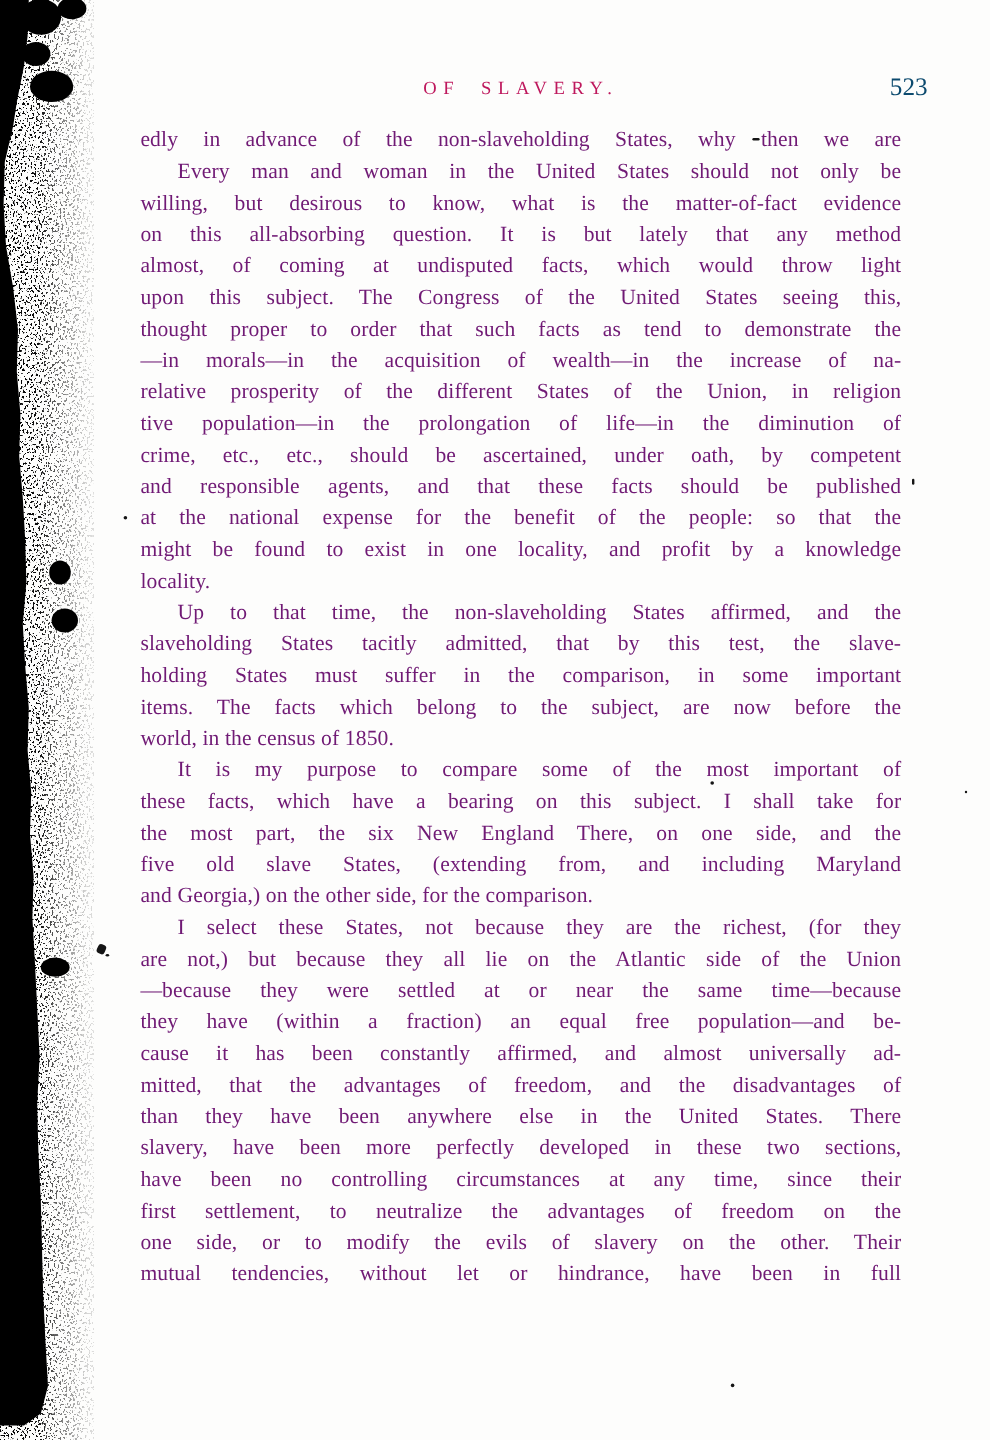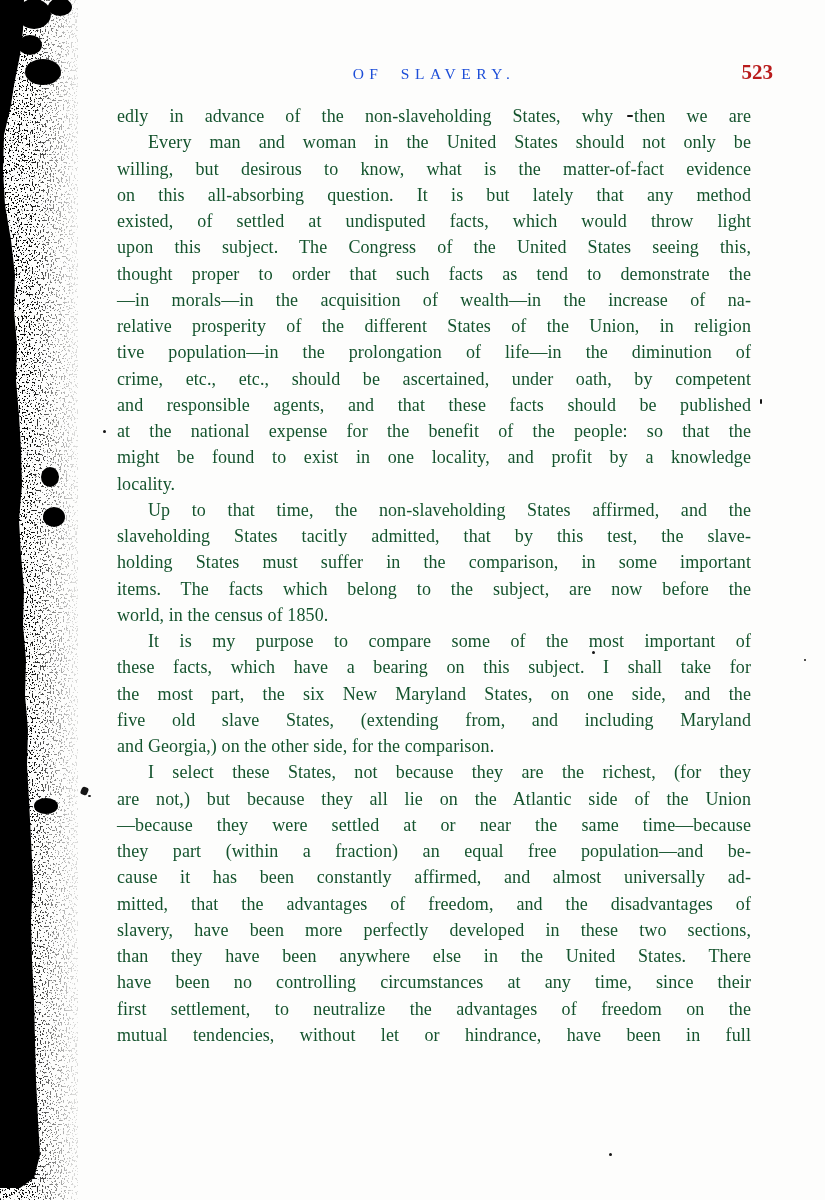--- a/index.html
+++ b/index.html
@@ -5,29 +5,29 @@
   html,body{margin:0;padding:0;}
   body{
     width:825px;height:1200px;position:relative;overflow:hidden;
     background:#fdfdfc;
     font-family:"Liberation Serif","DejaVu Serif",serif;
     color:#161616;
   }
   .running-title{
     position:absolute;top:66px;left:117px;width:634px;
     text-align:center;font-size:15.5px;line-height:1;
-    letter-spacing:5.5px;word-spacing:8px;color:#1d4ed8;
+    letter-spacing:5.5px;word-spacing:8px;color:#be185d;
   }
   .page-number{
     position:absolute;top:62px;right:52px;
-    font-size:21px;line-height:1;font-weight:bold;color:#b91c1c;
+    font-size:21px;line-height:1;font-weight:normal;color:#0c4a6e;
   }
   .body-text{
     position:absolute;top:103px;left:117px;width:634px;
-    font-size:18px;line-height:26.25px;letter-spacing:0.1px;color:#14532d;
+    font-size:18px;line-height:26.25px;letter-spacing:0.1px;color:#701a75;
   }
   .paragraph{margin:0;}
   .line{
     text-align:justify;
     text-align-last:justify;
     height:26.25px;overflow:visible;
   }
   .line.last{text-align-last:left;}
   .line.indent{text-indent:31px;}
   .it{}
@@ -89,21 +89,21 @@
 <div class="body-text">
 
   <div class="paragraph">
     <div class="line">edly in advance of the non-slaveholding States, why then we are</div>
   </div>
 
   <div class="paragraph">
     <div class="line indent">Every man and woman in the United States should not only be</div>
     <div class="line">willing, but desirous to know, what is the matter-of-fact evidence</div>
     <div class="line">on this all-absorbing question. It is but lately that any method</div>
-    <div class="line"><span>existed, of settled at </span><span class="it">undisputed</span><span> facts, which would throw light</span></div>
+    <div class="line"><span>almost, of coming at </span><span class="it">undisputed</span><span> facts, which would throw light</span></div>
     <div class="line">upon this subject. The Congress of the United States seeing this,</div>
     <div class="line">thought proper to order that such facts as tend to demonstrate the</div>
     <div class="line">—in morals—in the acquisition of wealth—in the increase of na-</div>
     <div class="line">relative prosperity of the different States of the Union, in religion</div>
     <div class="line">tive population—in the prolongation of life—in the diminution of</div>
     <div class="line">crime, etc., etc., should be ascertained, under oath, by competent</div>
     <div class="line">and responsible agents, and that these facts should be published</div>
     <div class="line">at the national expense for the benefit of the people: so that the</div>
     <div class="line">might be found to exist in one locality, and profit by a knowledge</div>
     <div class="line last">locality.</div>
@@ -113,36 +113,37 @@
     <div class="line indent">Up to that time, the non-slaveholding States affirmed, and the</div>
     <div class="line">slaveholding States tacitly admitted, that by this test, the slave-</div>
     <div class="line">holding States must suffer in the comparison, in some important</div>
     <div class="line">items. The facts which belong to the subject, are now before the</div>
     <div class="line last">world, in the census of 1850.</div>
   </div>
 
   <div class="paragraph">
     <div class="line indent">It is my purpose to compare some of the most important of</div>
     <div class="line">these facts, which have a bearing on this subject. I shall take for</div>
-    <div class="line">the most part, the six New Maryland States, on one side, and the</div>
+    <div class="line">the most part, the six New England There, on one side, and the</div>
     <div class="line">five old slave States, (extending from, and including Maryland</div>
     <div class="line last">and Georgia,) on the other side, for the comparison.</div>
   </div>
 
   <div class="paragraph">
     <div class="line indent"><span>I select </span><span class="it">these States</span><span>, not because they are the richest, (for they</span></div>
     <div class="line">are not,) but because they all lie on the Atlantic side of the Union</div>
     <div class="line">—because they were settled at or near the same time—because</div>
-    <div class="line">they part (within a fraction) an equal free population—and be-</div>
+    <div class="line">they have (within a fraction) an equal free population—and be-</div>
     <div class="line">cause it has been constantly affirmed, and almost universally ad-</div>
     <div class="line">mitted, that the advantages of freedom, and the disadvantages of</div>
+    <div class="line">than they have been anywhere else in the United States. There</div>
     <div class="line">slavery, have been more perfectly developed in these two sections,</div>
-    <div class="line">than they have been anywhere else in the United States. There</div>
     <div class="line">have been no controlling circumstances at any time, since their</div>
     <div class="line">first settlement, to neutralize the advantages of freedom on the</div>
+    <div class="line">one side, or to modify the evils of slavery on the other. Their</div>
     <div class="line">mutual tendencies, without let or hindrance, have been in full</div>
   </div>
 
 </div>
 
 <div class="artifact a-dash" style="left:627px;top:115px;width:6px;height:2px;"></div>
 <div class="artifact" style="left:103px;top:430px;width:3px;height:3px;"></div>
 <div class="artifact a-dash" style="left:760px;top:399px;width:2px;height:5px;"></div>
 <div class="artifact" style="left:592px;top:651px;width:3px;height:3px;"></div>
 <div class="artifact" style="left:804px;top:659px;width:2px;height:2px;"></div>

